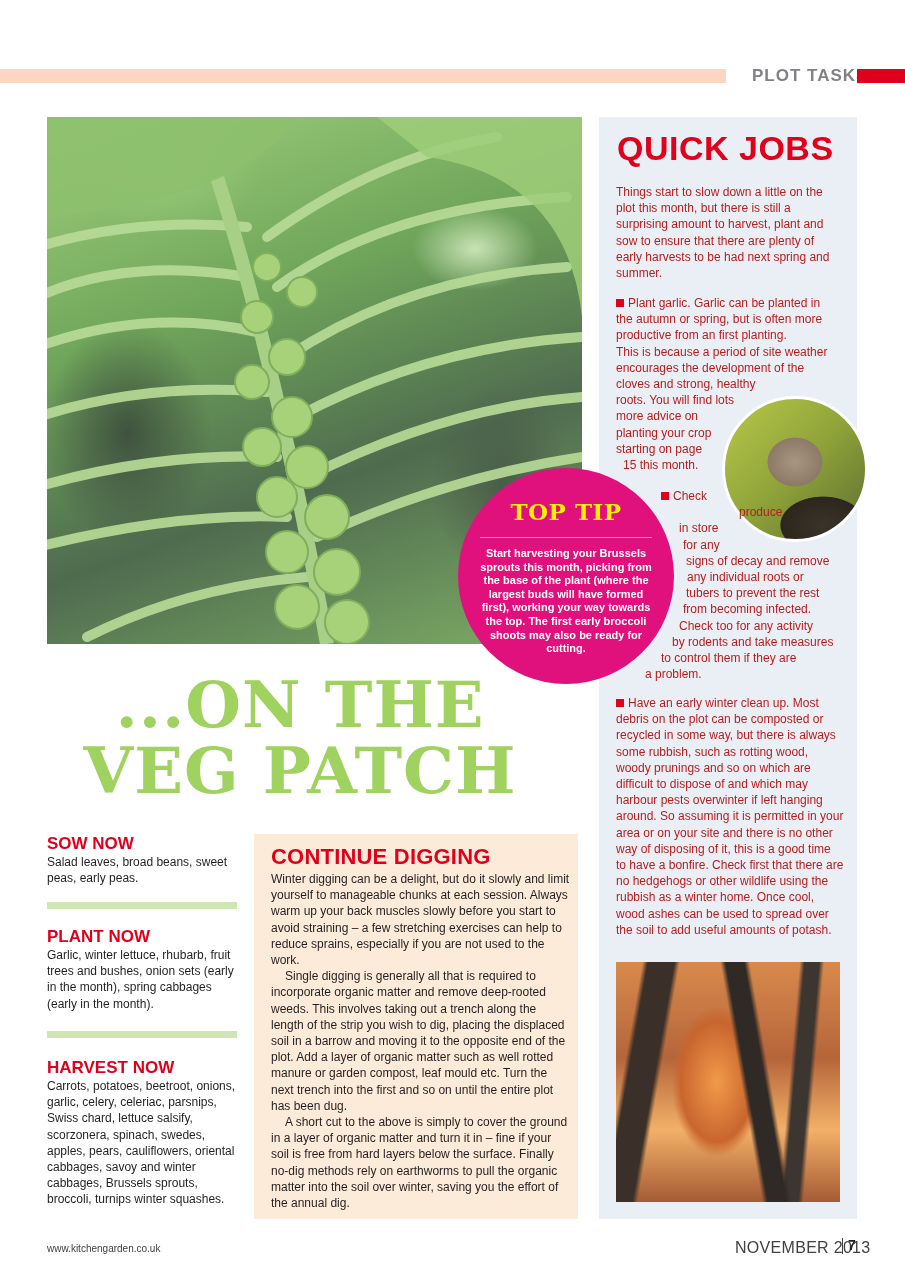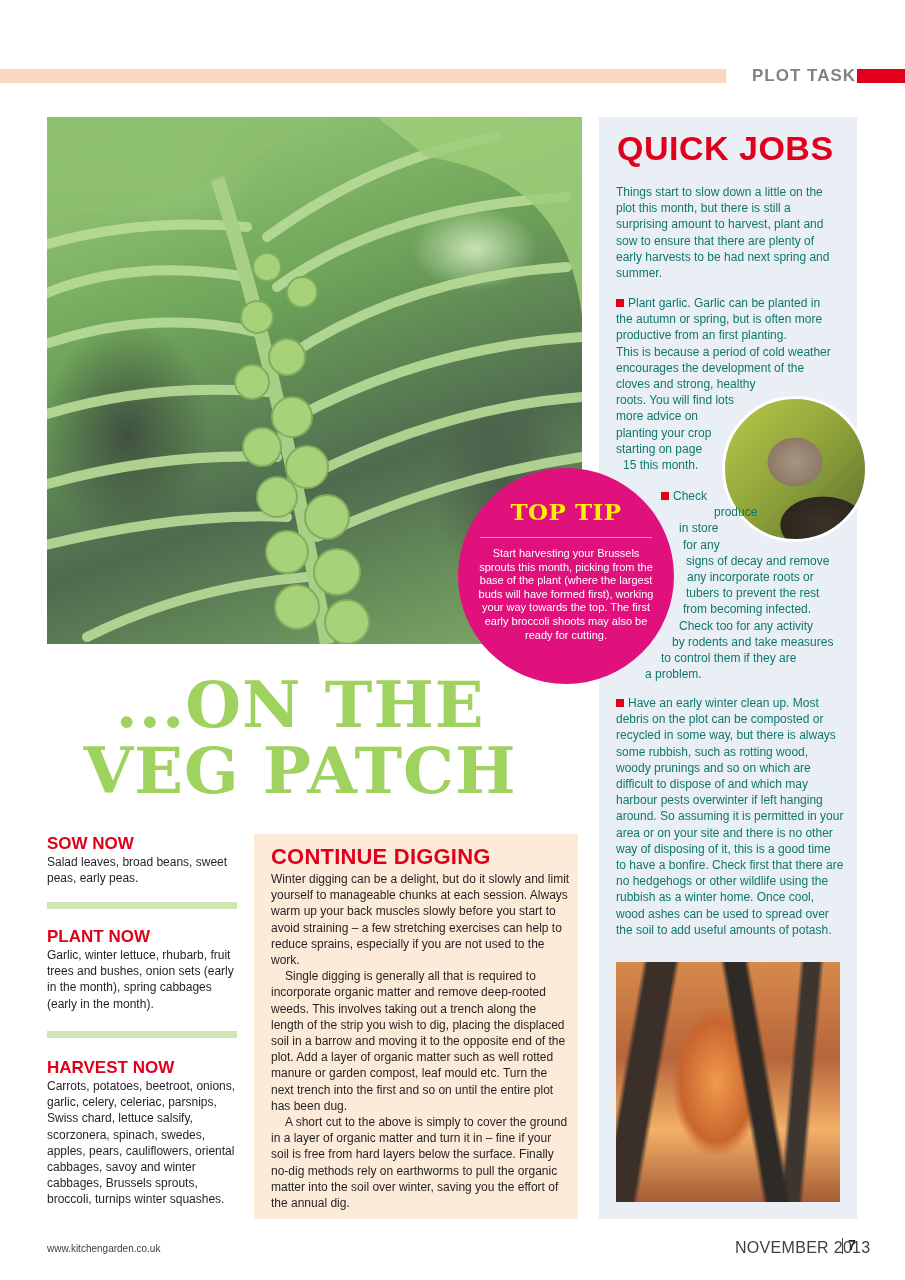--- a/index.html
+++ b/index.html
@@ -41,27 +41,27 @@
     background: #e0107c; color: #fff; text-align: center; box-sizing: border-box;
   }
   .top-tip-title {
     position: absolute; left: 0; right: 0; top: 30px;
     font-family: "DejaVu Serif", "Liberation Serif", serif; font-weight: bold;
     font-size: 23px; color: #ffef00; letter-spacing: 0.5px;
   }
   .top-tip-rule { position: absolute; left: 22px; right: 22px; top: 69px; height: 1px; background: #ff9a3c; }
   .top-tip-body {
     position: absolute; left: 18px; right: 18px; top: 79px;
-    font-size: 11px; line-height: 13.6px; font-weight: normal;
+    font-size: 11px; line-height: 13.6px; font-weight: bold;
   }
 
   
   .quick-panel { left: 599px; top: 117px; width: 258px; height: 1102px; background: #eaeff6; }
   .quick-title { left: 617px; top: 128px; font-size: 34px; font-weight: bold; color: #e0001b; letter-spacing: 0.5px; line-height: 40px; }
-  .qtext { font-size: 12px; line-height: 16.2px; color: #0f766e; }
+  .qtext { font-size: 12px; line-height: 16.2px; color: #b91c1c; }
   .qpara { position: absolute; }
   .bullet { display: inline-block; width: 8px; height: 8px; background: #e0001b; margin-right: 4px; vertical-align: 0; }
   .line { display: block; white-space: nowrap; }
 
   .mouse-photo {
     left: 722px; top: 396px; width: 146px; height: 146px; border-radius: 50%;
     border: 3px solid #fff; box-sizing: border-box; overflow: hidden;
     background:
       radial-gradient(ellipse 45px 40px at 50% 45%, #a99682 0%, #8c7a66 60%, transparent 62%),
       radial-gradient(ellipse 60px 40px at 70% 90%, #3b3328 0%, #2c261d 70%, transparent 72%),
@@ -148,39 +148,39 @@
 
 <div class="abs quick-panel"></div>
 <div class="abs quick-title">QUICK JOBS</div>
 
 <div class="abs qtext" style="left:616px; top:184px; width:226px;">Things start to slow down a little on the plot this month, but there is still a surprising amount to harvest, plant and sow to ensure that there are plenty of early harvests to be had next spring and summer.</div>
 
 <div class="qpara qtext" style="left:616px; top:295px;">
   <span class="line"><span class="bullet"></span><span>Plant garlic. Garlic can be planted in</span></span>
   <span class="line">the autumn or spring, but is often more</span>
   <span class="line">productive from an first planting.</span>
-  <span class="line">This is because a period of cold weather</span>
+  <span class="line">This is because a period of site weather</span>
   <span class="line">encourages the development of the</span>
   <span class="line">cloves and strong, healthy</span>
   <span class="line">roots. You will find lots</span>
   <span class="line">more advice on</span>
   <span class="line">planting your crop</span>
   <span class="line">starting on page</span>
   <span class="line" style="padding-left:7px;">15 this month.</span>
 </div>
 
 <div class="abs mouse-photo" aria-label="Mouse on soil"></div>
 
 <div class="qpara qtext" style="left:600px; top:488px;">
   <span class="line" style="padding-left:61px;"><span class="bullet"></span><span>Check</span></span>
-  <span class="line" style="padding-left:114px;">produce</span>
+  <span class="line" style="padding-left:114px;margin-left:25px;">produce</span>
   <span class="line" style="padding-left:79px;">in store</span>
   <span class="line" style="padding-left:83px;">for any</span>
   <span class="line" style="padding-left:86px;">signs of decay and remove</span>
-  <span class="line" style="padding-left:87px;">any incorporate roots or</span>
+  <span class="line" style="padding-left:87px;">any individual roots or</span>
   <span class="line" style="padding-left:86px;">tubers to prevent the rest</span>
   <span class="line" style="padding-left:83px;">from becoming infected.</span>
   <span class="line" style="padding-left:79px;">Check too for any activity</span>
   <span class="line" style="padding-left:72px;">by rodents and take measures</span>
   <span class="line" style="padding-left:61px;">to control them if they are</span>
   <span class="line" style="padding-left:45px;">a problem.</span>
 </div>
 
 <div class="qpara qtext" style="left:616px; top:695px; width:228px;">
   <span class="bullet"></span><span>Have an early winter clean up. Most debris on the plot can be composted or recycled in some way, but there is always some rubbish, such as rotting wood, woody prunings and so on which are difficult to dispose of and which may harbour pests overwinter if left hanging around. So assuming it is permitted in your area or on your site and there is no other way of disposing of it, this is a good time to have a bonfire. Check first that there are no hedgehogs or other wildlife using the rubbish as a winter home. Once cool, wood ashes can be used to spread over the soil to add useful amounts of potash.</span>

